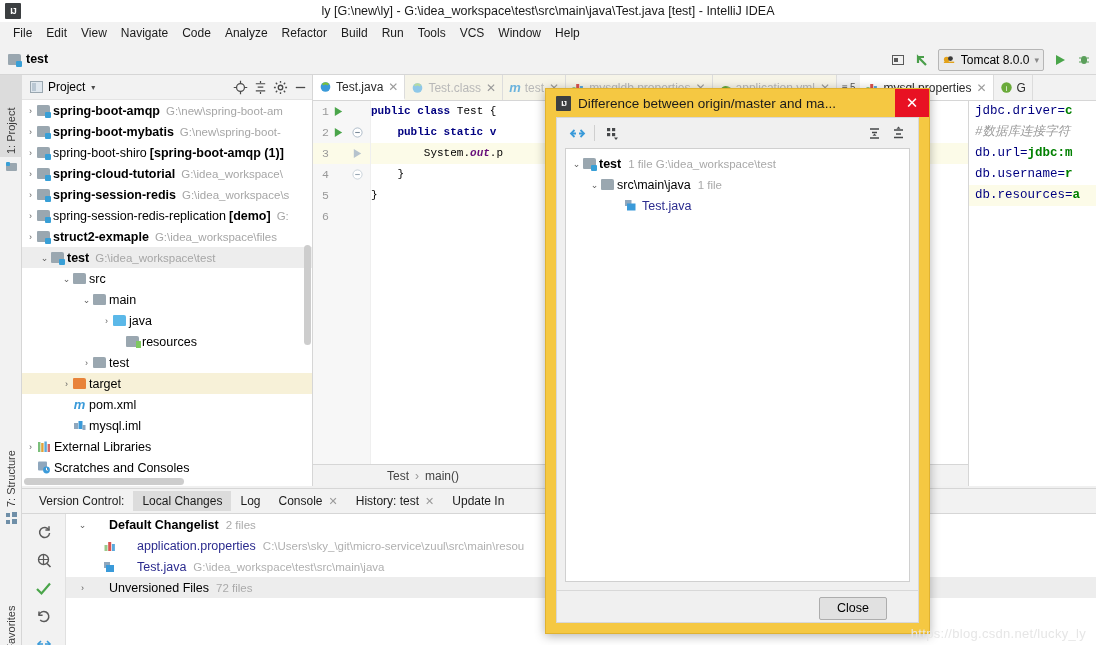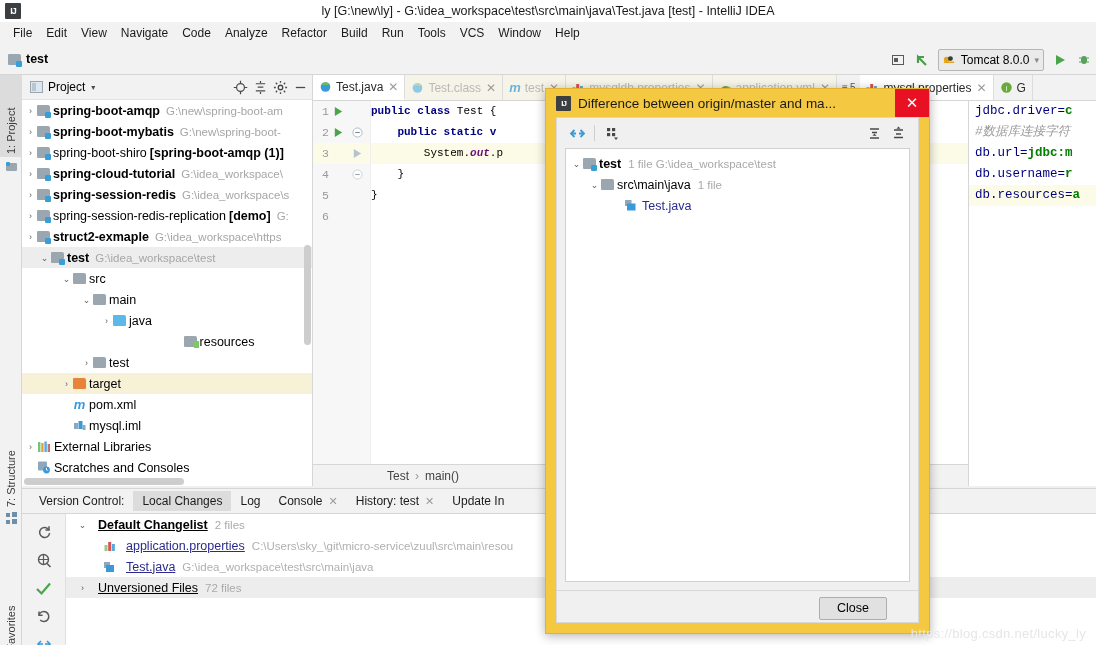--- a/index.html
+++ b/index.html
@@ -189,21 +189,21 @@
 
   .vcsbody { position: absolute; left: 0; top: 25px; right: 0; bottom: 0;
              display: flex; }
   .vcsleft { width: 44px; background: #f2f2f2; border-right: 1px solid #e0e0e0;
              padding-top: 4px; }
   .vcs-ic { height: 28px; display: flex; align-items: center; justify-content: center; }
   .vcslist { flex: 1; background: #fff; overflow: hidden; }
   .vrow { height: 21px; display: flex; align-items: center;
           white-space: nowrap; padding-left: 10px; font-size: 12.5px; }
   .vrow.sel { background: #ededed; }
-  .vname { color: #2b2b8e; margin-left: 9px; text-decoration: underline; }
+  .vname { color: #2b2b8e; margin-left: 20px; }
   .vname.plain { color: #000; font-weight: bold; }
   .vcount { color: #aaa; margin-left: 7px; font-size: 11.5px; }
   .vpath { color: #b0b0b0; margin-left: 7px; font-size: 11.5px; }
 
   
   .dialog {
     position: absolute; left: 545px; top: 88px; width: 385px; height: 546px;
     background: #f5c842; border: 1px solid #e0b230;
     box-shadow: 0 2px 10px rgba(0,0,0,.3);
   }
@@ -459,21 +459,21 @@
         <span class="tw">›</span>
         <span class="folder-ic module"></span>
         <span class="tlabel">spring-session-redis-replication</span>
         <span class="tlabel tbold-sq">[demo]</span>
         <span class="tpath">G:</span>
       </div>
       <div class="trow">
         <span class="tw">›</span>
         <span class="folder-ic module"></span>
         <span class="tlabel b">struct2-exmaple</span>
-        <span class="tpath">G:\idea_workspace\https</span>
+        <span class="tpath">G:\idea_workspace\files</span>
       </div>
 
       <div class="trow selgray" style="padding-left:16px;">
         <span class="tw">⌄</span>
         <span class="folder-ic module"></span>
         <span class="tlabel b">test</span>
         <span class="tpath">G:\idea_workspace\test</span>
       </div>
       <div class="trow" style="padding-left:38px;">
         <span class="tw">⌄</span>
@@ -483,21 +483,21 @@
       <div class="trow" style="padding-left:58px;">
         <span class="tw">⌄</span>
         <span class="folder-ic"></span>
         <span class="tlabel">main</span>
       </div>
       <div class="trow" style="padding-left:78px;">
         <span class="tw">›</span>
         <span class="folder-ic src"></span>
         <span class="tlabel">java</span>
       </div>
-      <div class="trow" style="padding-left:91px;justify-content:center;">
+      <div class="trow" style="padding-left:91px;">
         <span class="tw"></span>
         <span class="folder-ic res"></span>
         <span class="tlabel">resources</span>
       </div>
       <div class="trow" style="padding-left:58px;">
         <span class="tw">›</span>
         <span class="folder-ic"></span>
         <span class="tlabel">test</span>
       </div>
       <div class="trow sel" style="padding-left:38px;">

